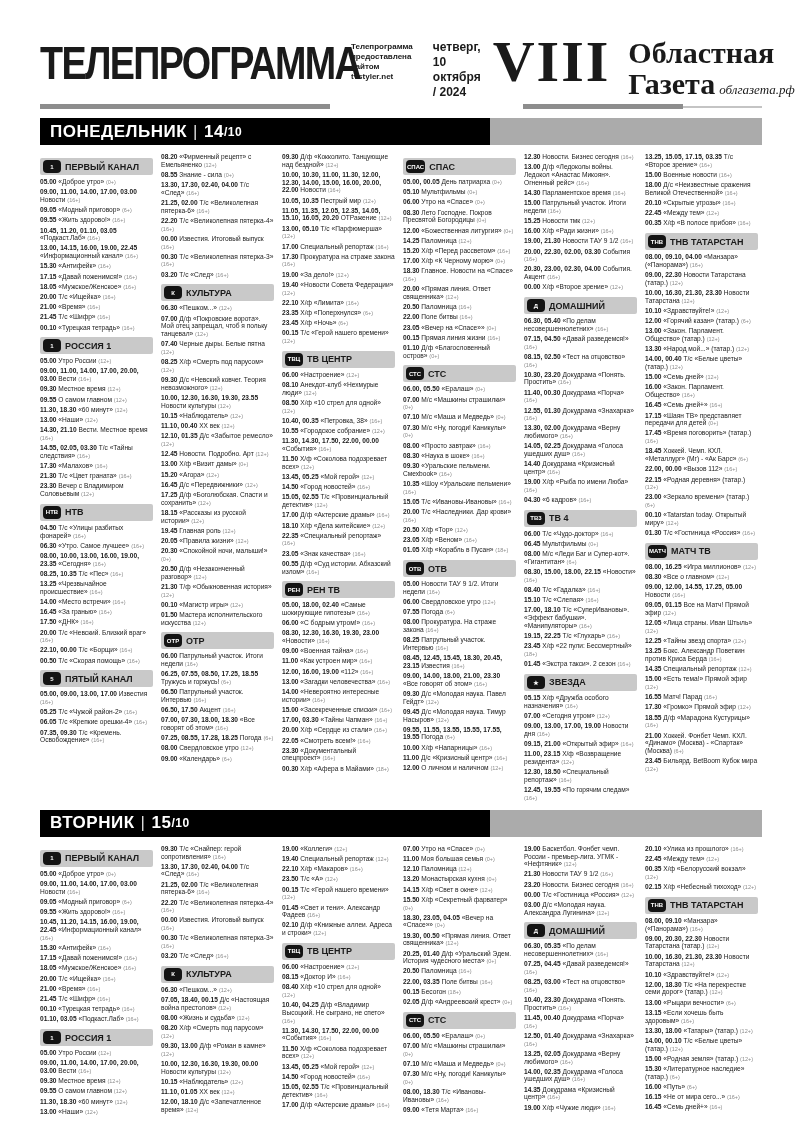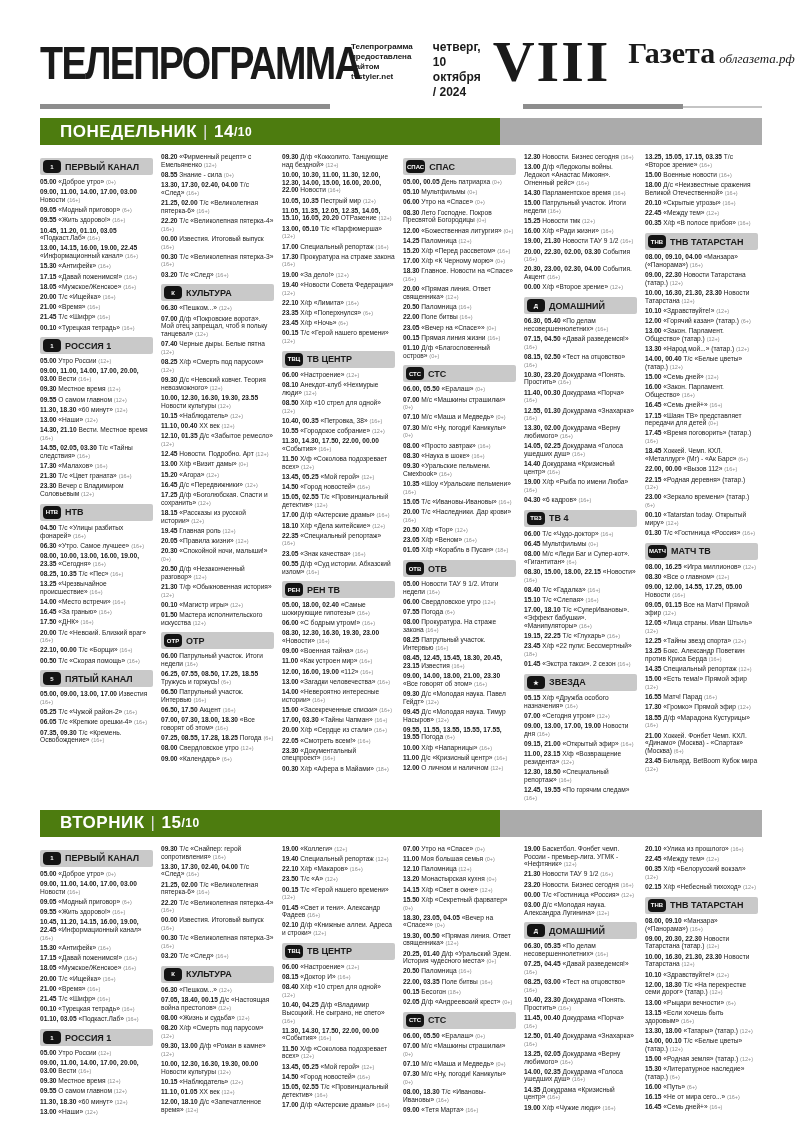--- a/index.html
+++ b/index.html
@@ -13,21 +13,21 @@
   .dateblock{font-size:12px;font-weight:bold;line-height:1.25;margin-top:8px;width:130px;}
   .roman{font-family:"Liberation Serif",serif;font-size:58px;font-weight:bold;line-height:.9;margin:4px 18px 0 12px;letter-spacing:2px;}
   .brand{font-family:"Liberation Serif",serif;font-size:30px;font-weight:bold;line-height:1.02;margin-top:6px;white-space:nowrap;}
   .brand .site{font-size:13px;font-weight:normal;font-style:italic;margin-left:4px;}
   .rule-row{position:relative;height:8px;margin-top:4px;}
   .rule-thick-left{position:absolute;left:0;top:0;width:290px;height:5px;background:#8d8d8d;}
   .rule-thick-mid{position:absolute;left:483px;top:0;width:160px;height:5px;background:#8d8d8d;}
   .rule-thin{position:absolute;left:643px;top:2px;right:0;height:2px;background:#c4c4c4;}
   
   .day-bar{display:flex;height:27px;margin:6px 0 8px 0;}
-  .day-bar-dark{background:#4d7c0f;color:#fff;flex:0 0 61%;display:flex;align-items:center;padding-left:20px;font-weight:bold;font-size:17px;letter-spacing:.5px;}
+  .day-bar-dark{background:#000000;color:#fff;flex:0 0 61%;display:flex;align-items:center;padding-left:10px;font-weight:bold;font-size:17px;letter-spacing:.5px;}
   .day-bar-light{background:#ababab;flex:1;}
   .day-sep{font-weight:normal;margin:0 6px;color:#ddd;}
   .day-month{font-size:12px;vertical-align:super;}
   
   .cols{display:flex;gap:8px;align-items:flex-start;}
   .col{flex:0 0 113px;width:113px;}
   .chan{display:flex;align-items:center;gap:4px;background:#c9c9c9;padding:2px 3px;margin:5px 0 3px 0;border-radius:2px;}
   .logo{background:#141414;color:#fff;font-weight:bold;font-size:6px;min-width:16px;height:13px;border-radius:4px;display:flex;align-items:center;justify-content:center;padding:0 1px;flex:0 0 auto;}
   .chan-name{font-weight:bold;font-size:9px;letter-spacing:0;white-space:nowrap;}
   .item{font-size:6.6px;line-height:7.7px;margin:0 0 1.5px 0;word-wrap:break-word;}
@@ -41,20 +41,21 @@
   <div class="masthead">
     <div class="tp-title">ТЕЛЕПРОГРАММА</div>
     <div class="provider">Телепрограмма предоставлена сайтом tvstyler.net</div>
     <div class="vline"></div>
     <div class="dateblock">
       <div>четверг,</div>
       <div>10 октября / 2024</div>
     </div>
     <div class="roman">VIII</div>
     <div class="brand">
+      <div>Областная</div>
       <div><span>Газета</span><span class="site">облгазета.рф</span></div>
     </div>
   </div>
   <div class="rule-row">
     <div class="rule-thick-left"></div>
     <div class="rule-thick-mid"></div>
     <div class="rule-thin"></div>
   </div>
   <div id="days">
       <div class="day-bar">

